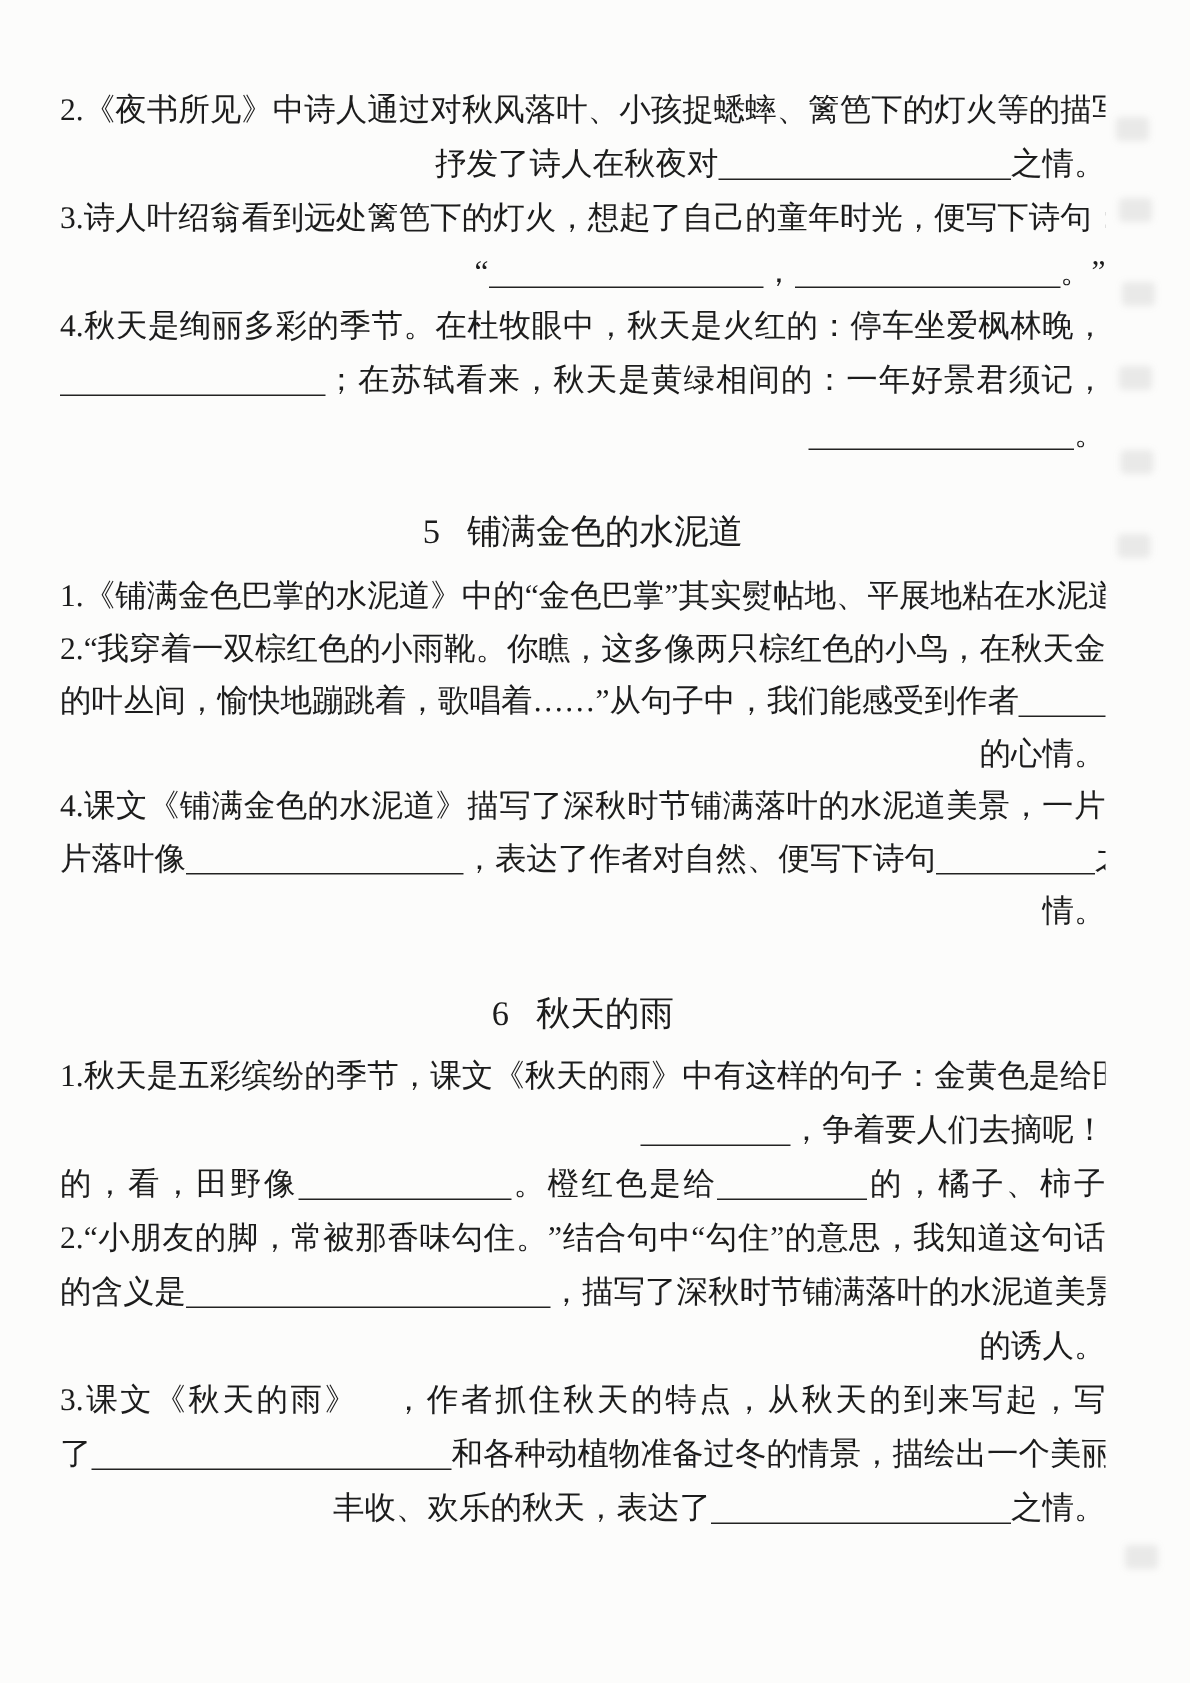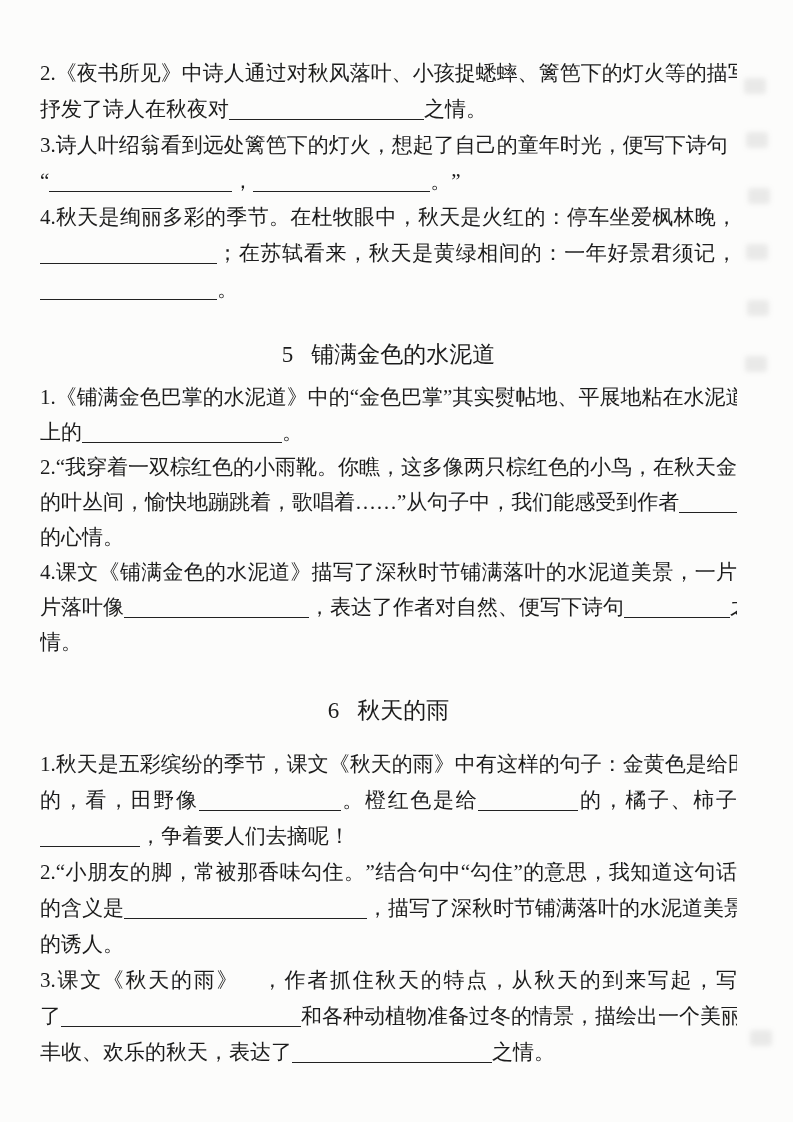--- a/index.html
+++ b/index.html
@@ -20,31 +20,31 @@
     top:55px;left:40px;right:56px;
   }
   .line{
     height:36px;line-height:36px;
     font-size:21px;
     white-space:nowrap;
     overflow:hidden;
   }
   .sec5 .line{height:35px;line-height:35px;}
   .jl{ text-align:justify; text-align-last:justify; text-justify:inter-character; }
-  .pl{ text-align:left; }
+  .pl{ text-align:right; }
   .lesson-header{
     height:38px;line-height:38px;
     text-align:center;
     font-weight:normal;
     font-size:23px;
     white-space:nowrap;
   }
   .lesson-header .num{margin-right:18px;}
   .hdr5{margin-top:29px;margin-bottom:6px;}
-  .hdr6{margin-top:32px;margin-bottom:16px;}
+  .hdr6{margin-top:32px;margin-bottom:4px;}
   .blank{
     display:inline-block;
     height:0;
     border-bottom:1.6px solid #222;
     vertical-align:-4px;
   }
   .w60{width:60px}.w100{width:100px}.w106{width:106px}.w142{width:142px}
   .w177{width:177px}.w183{width:183px}.w185{width:185px}.w195{width:195px}
   .w200{width:200px}.w240{width:240px}.w243{width:243px}
   
@@ -90,23 +90,20 @@
     </div>
 
     <div class="lesson-header hdr5">
       <span class="num">5</span><span>铺满金色的水泥道</span>
     </div>
 
     <div class="sec5">
       <div class="line jl">
         <span>1.《铺满金色巴掌的水泥道》中的“金色巴掌”其实熨帖地、平展地粘在水泥道</span>
       </div>
-      <div class="line pl">
-        <span>上的</span><span class="blank w200"></span><span>。</span>
-      </div>
 
       <div class="line jl">
         <span>2.“我穿着一双棕红色的小雨靴。你瞧，这多像两只棕红色的小鸟，在秋天金黄</span>
       </div>
       <div class="line jl">
         <span>的叶丛间，愉快地蹦跳着，歌唱着……”从句子中，我们能感受到作者</span><span class="blank w60"></span>
       </div>
       <div class="line pl">
         <span>的心情。</span>
       </div>
@@ -123,25 +120,25 @@
     </div>
 
     <div class="lesson-header hdr6">
       <span class="num">6</span><span>秋天的雨</span>
     </div>
 
     <div class="sec6">
       <div class="line jl">
         <span>1.秋天是五彩缤纷的季节，课文《秋天的雨》中有这样的句子：金黄色是给田野</span>
       </div>
+      <div class="line pl">
+        <span class="blank w100"></span><span>，争着要人们去摘呢！</span>
+      </div>
       <div class="line jl">
         <span>的，看，田野像</span><span class="blank w142"></span><span>。橙红色是给</span><span class="blank w100"></span><span>的，橘子、柿子</span>
-      </div>
-      <div class="line pl">
-        <span class="blank w100"></span><span>，争着要人们去摘呢！</span>
       </div>
 
       <div class="line jl">
         <span>2.“小朋友的脚，常被那香味勾住。”结合句中“勾住”的意思，我知道这句话</span>
       </div>
       <div class="line jl">
         <span>的含义是</span><span class="blank w243"></span><span>，描写了深秋时节铺满落叶的水泥道美景</span>
       </div>
       <div class="line pl">
         <span>的诱人。</span>

